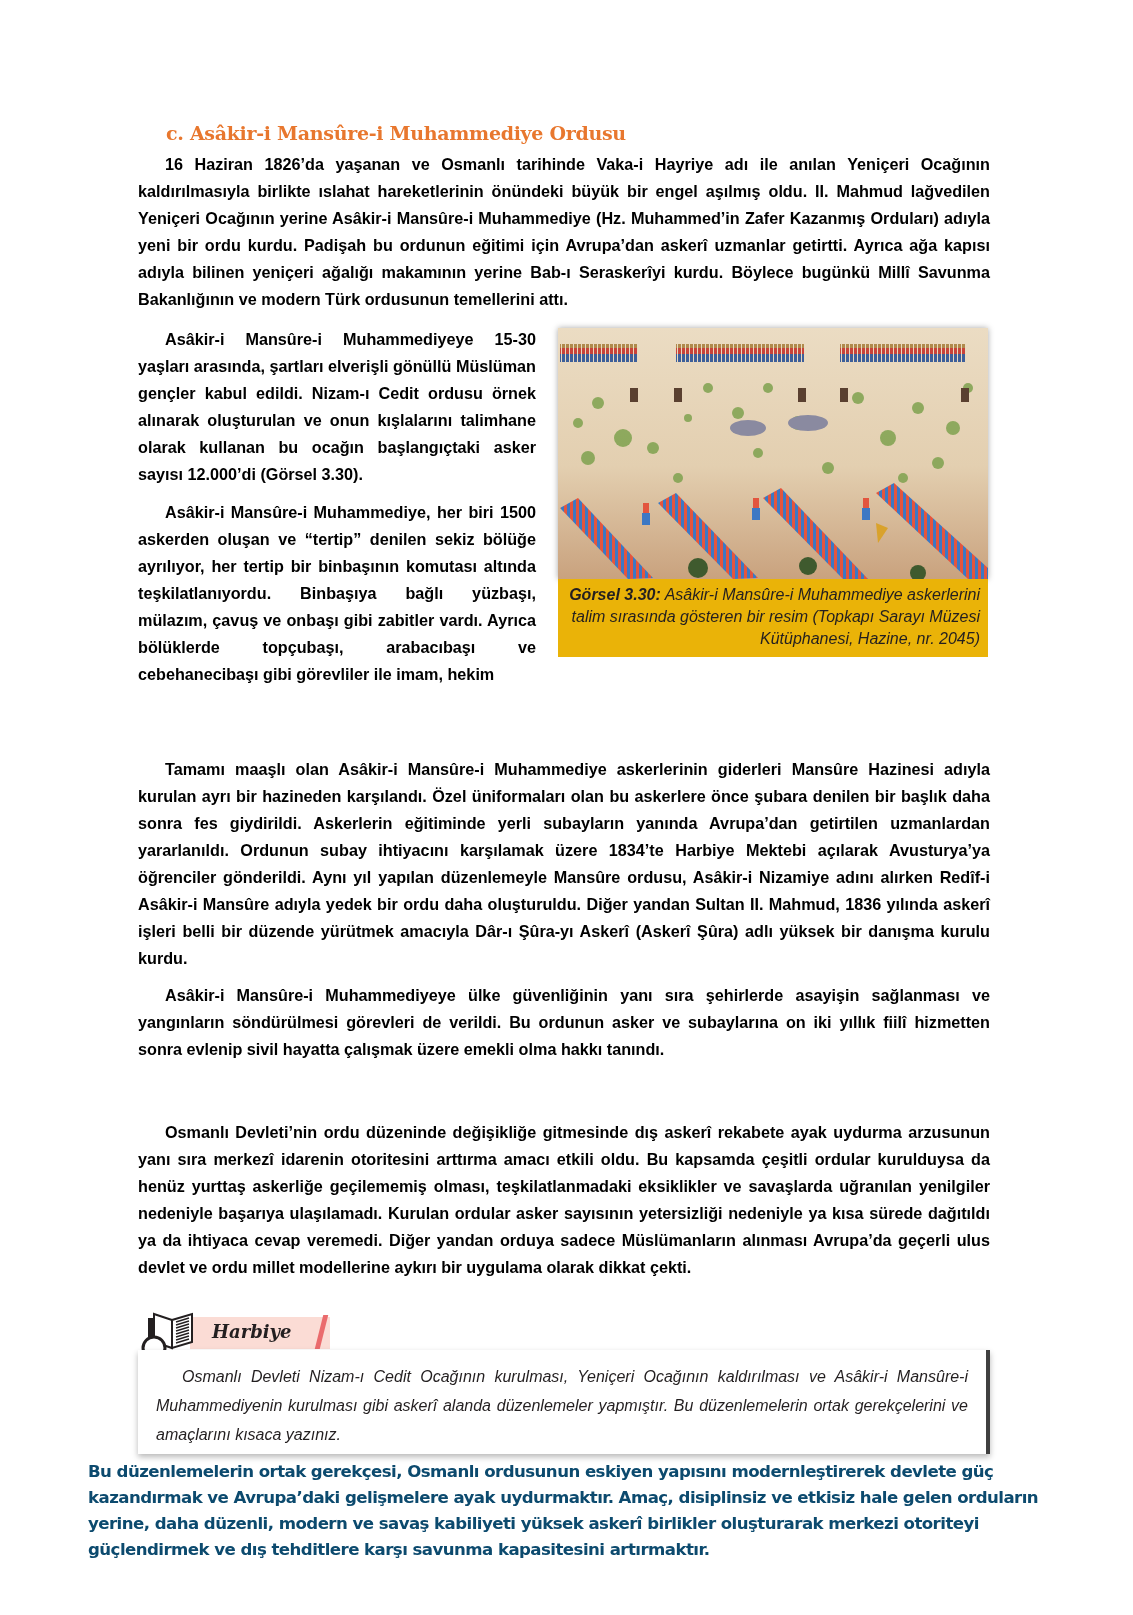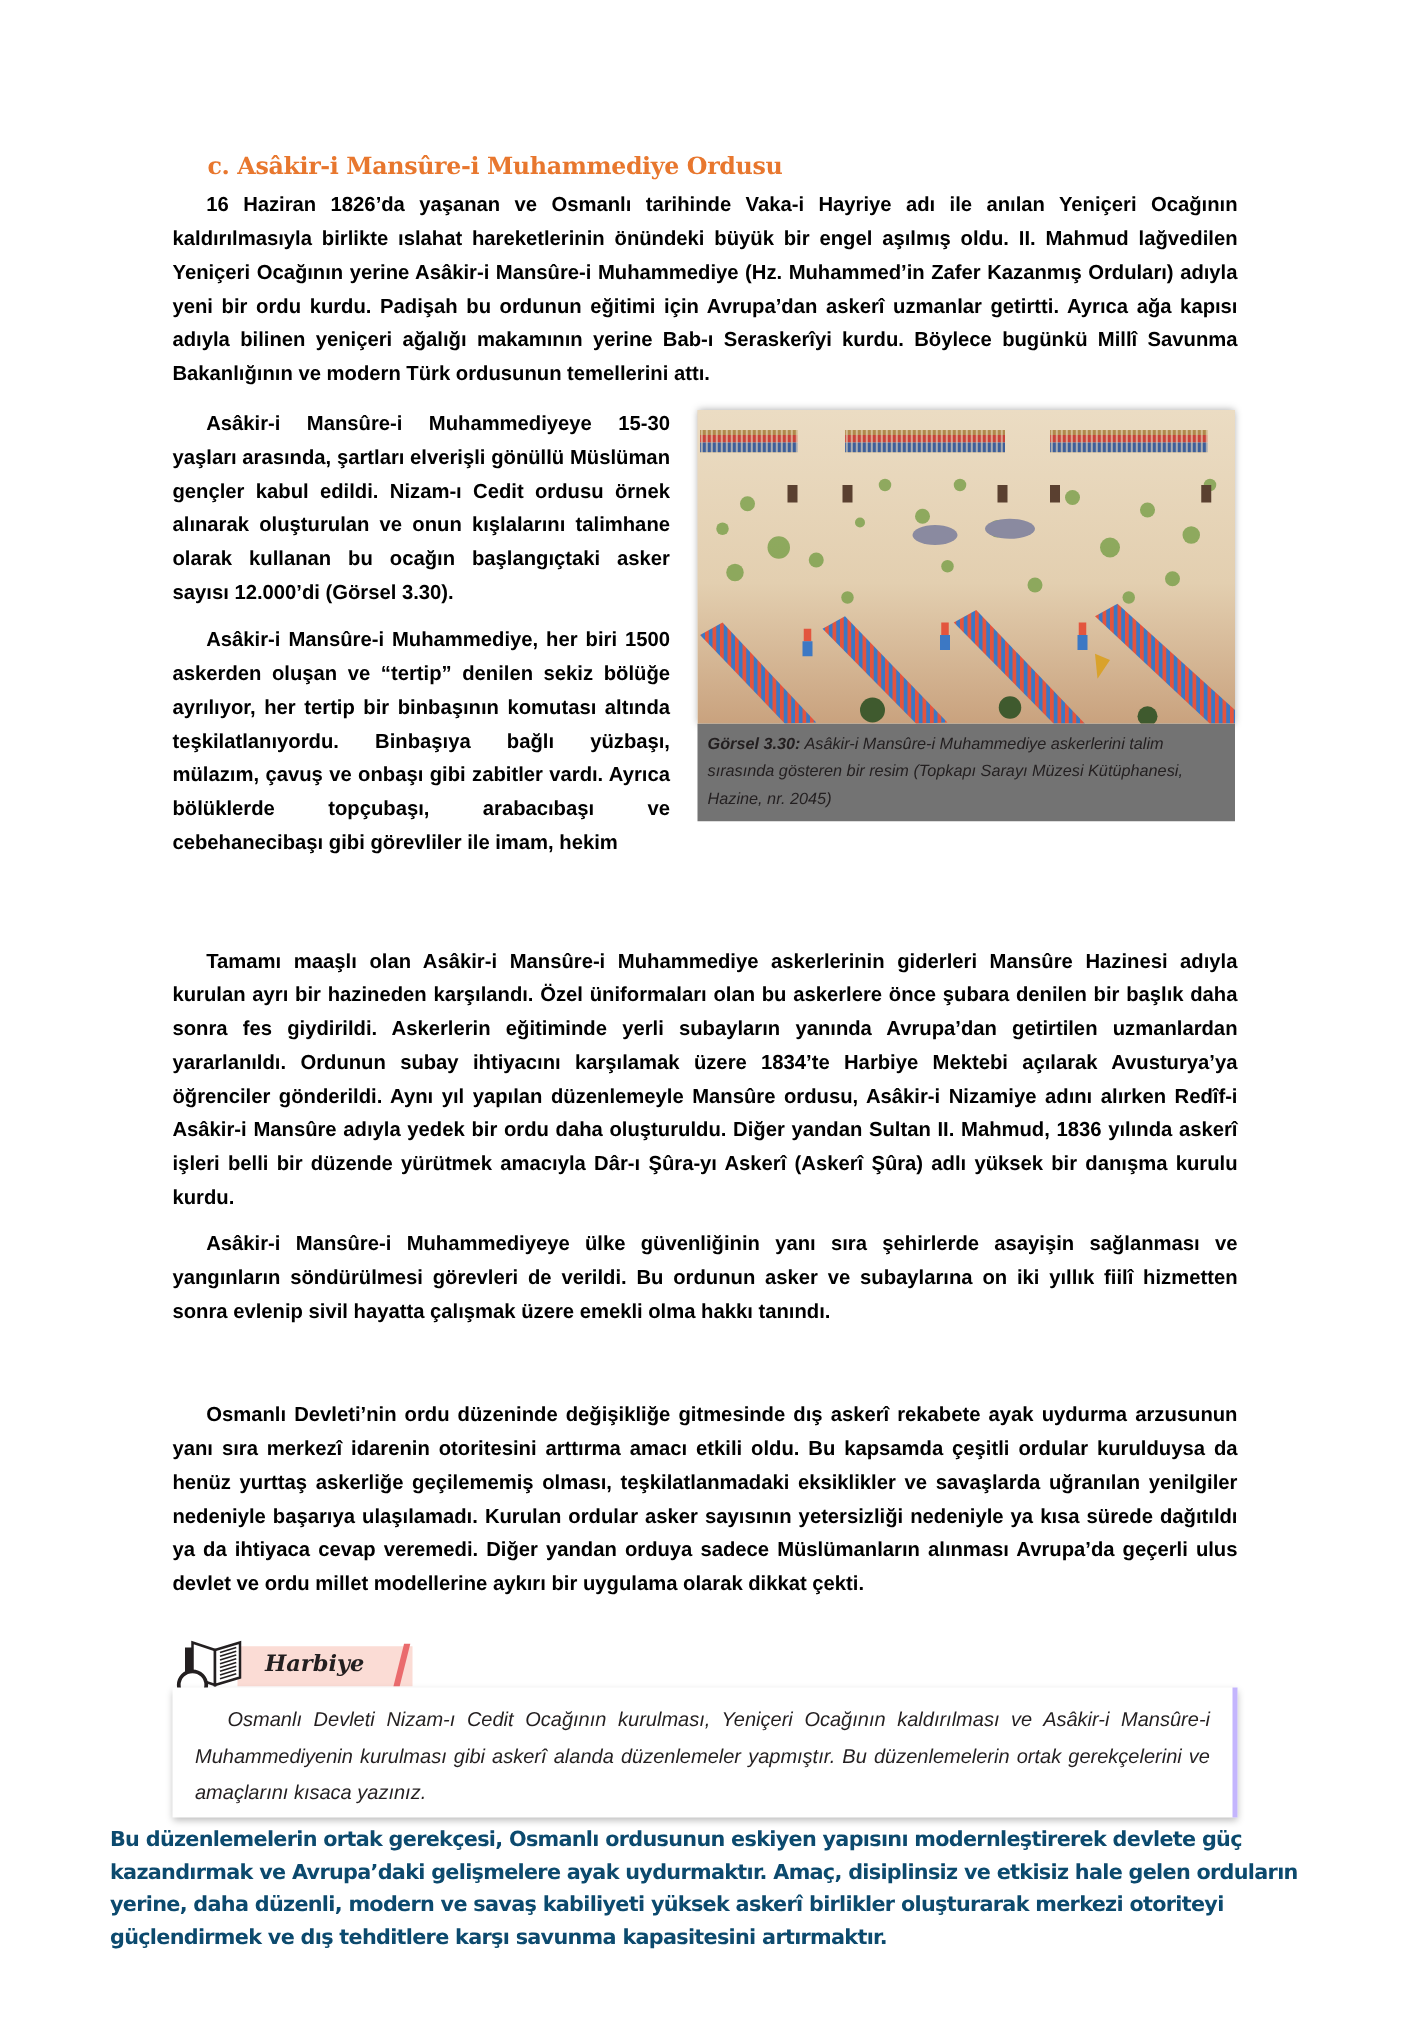--- a/index.html
+++ b/index.html
@@ -34,22 +34,22 @@
   .p6 { left: 138px; top: 1107px; width: 852px; }
 
   .figure {
     position: absolute; left: 558px; top: 316px; width: 430px; height: 251px;
     box-shadow: 0 0 6px rgba(0,0,0,0.35);
     overflow: hidden; background: #e9d8bf;
   }
   .figure svg { display: block; }
   .caption {
     position: absolute; left: 558px; top: 567px; width: 430px; height: 78px;
-    background: #737373; padding: 5px 8px;
-    font-size: 13px; line-height: 22px; font-style: italic; text-align: left;
+    background: #eab308; padding: 5px 8px;
+    font-size: 16px; line-height: 22px; font-style: italic; text-align: right;
     color: #231f20;
   }
   .caption b { font-weight: bold; }
 
   .etkinlik-tab {
     position: absolute; left: 190px; top: 1305px; width: 140px; height: 32px;
     background: #fbdcd5;
   }
   .etkinlik-slash {
     position: absolute; left: 319px; top: 1303px; width: 5px; height: 34px;
@@ -59,21 +59,21 @@
     position: absolute; left: 212px; top: 1309px;
     font-family: "DejaVu Serif", serif; font-weight: bold; font-style: italic;
     font-size: 18px; color: #231f20;
   }
   .etkinlik-icon { position: absolute; left: 138px; top: 1298px; width: 62px; height: 58px; }
 
   .etkinlik-box {
     position: absolute; left: 138px; top: 1338px; width: 852px; height: 104px;
     background: #ffffff;
     box-shadow: 0 3px 6px rgba(0,0,0,0.28);
-    border-right: 4px solid #c4b5fd;
+    border-right: 4px solid #404040;
     padding: 12px 18px 8px 18px;
   }
   .etkinlik-text {
     font-size: 16px; line-height: 29px; font-style: italic; text-align: justify; color: #231f20;
   }
   .etkinlik-text .ind { display: inline-block; width: 26px; }
 
   .answer {
     position: absolute; left: 88px; top: 1447px; width: 990px;
     font-family: "DejaVu Sans", sans-serif; font-weight: bold;

